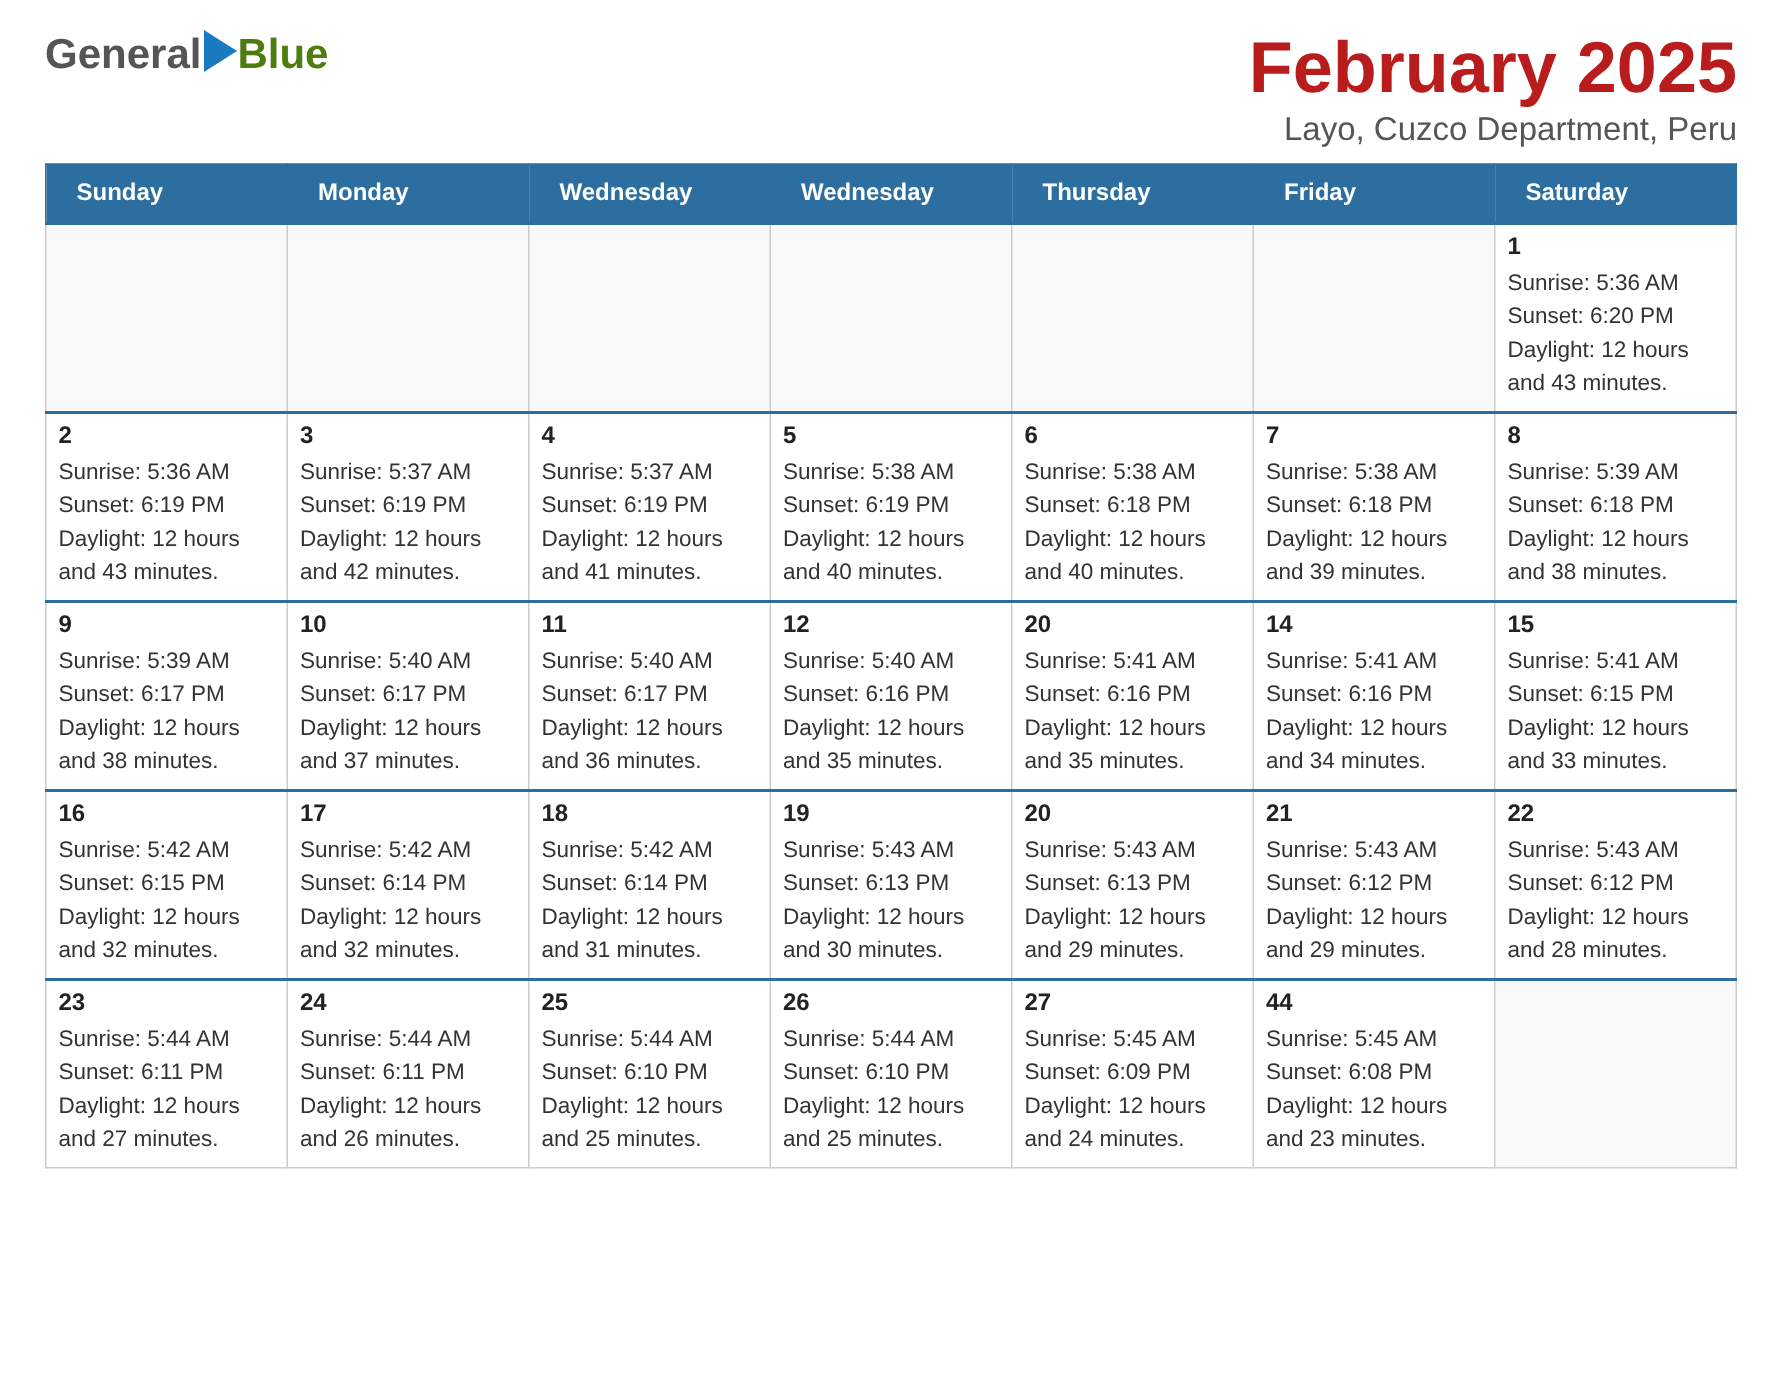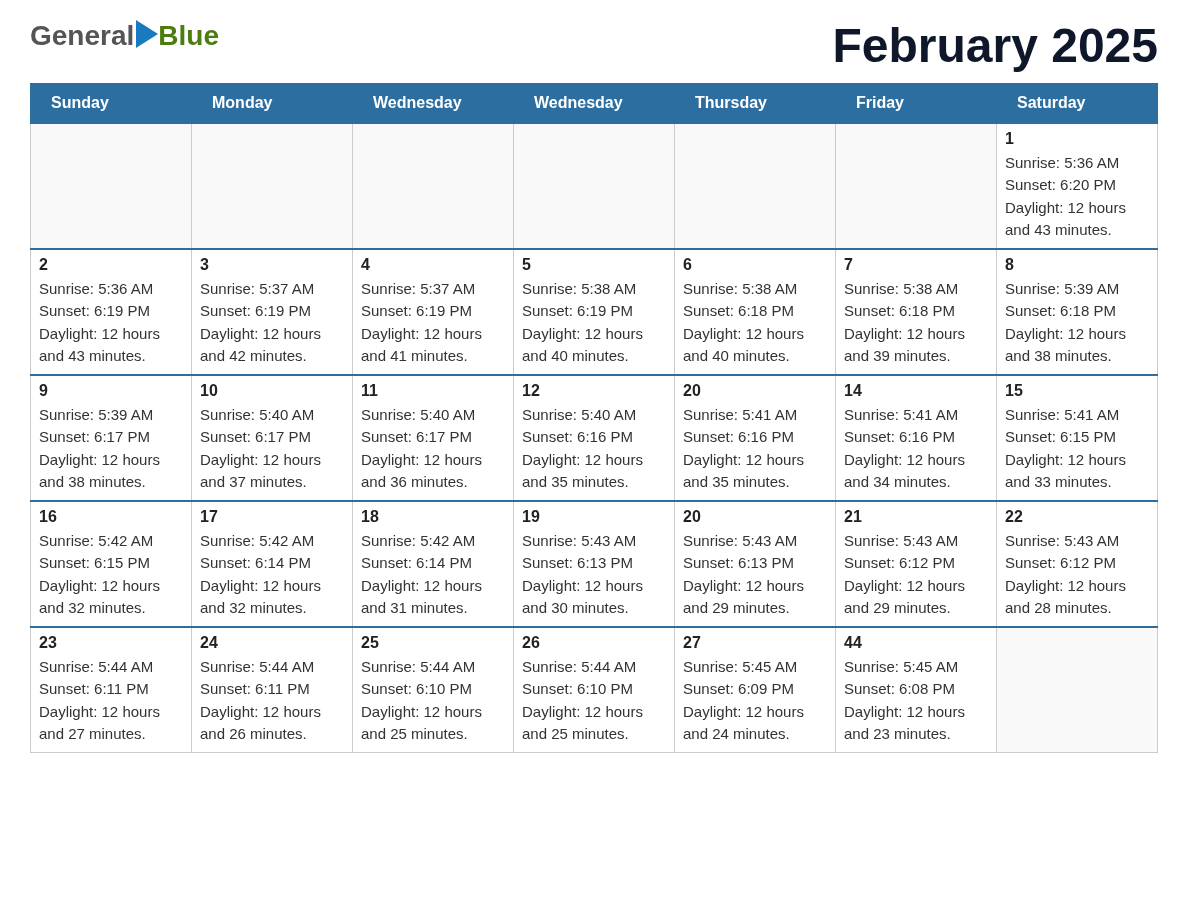--- a/index.html
+++ b/index.html
@@ -33,21 +33,21 @@
       font-size: 28px;
       font-weight: bold;
       color: #4d7c0f;
     }
     .title-block {
       text-align: right;
     }
     .title-block h1 {
       font-size: 48px;
       font-weight: bold;
-      color: #0f172a;
+      color: #b91c1c;
       line-height: 1.1;
     }
     .title-block h2 {
       font-size: 22px;
       font-weight: normal;
       color: #555;
     }
     .calendar {
       width: 100%;
       border-collapse: collapse;
@@ -105,20 +105,21 @@
           <polygon points="0,0 22,14 0,28" fill="#1a7abf"></polygon>
         </svg>
       </span>
     </div>
     <div class="logo-blue-row">
       <span class="logo-blue-text">Blue</span>
     </div>
   </div>
   <div class="title-block">
     <h1>February 2025</h1>
+    <h2>Layo, Cuzco Department, Peru</h2>
   </div>
 </div>
 
 <table class="calendar">
   <thead>
     <tr>
     <th>Sunday</th>
         <th>Monday</th>
         <th>Wednesday</th>
         <th>Wednesday</th>

